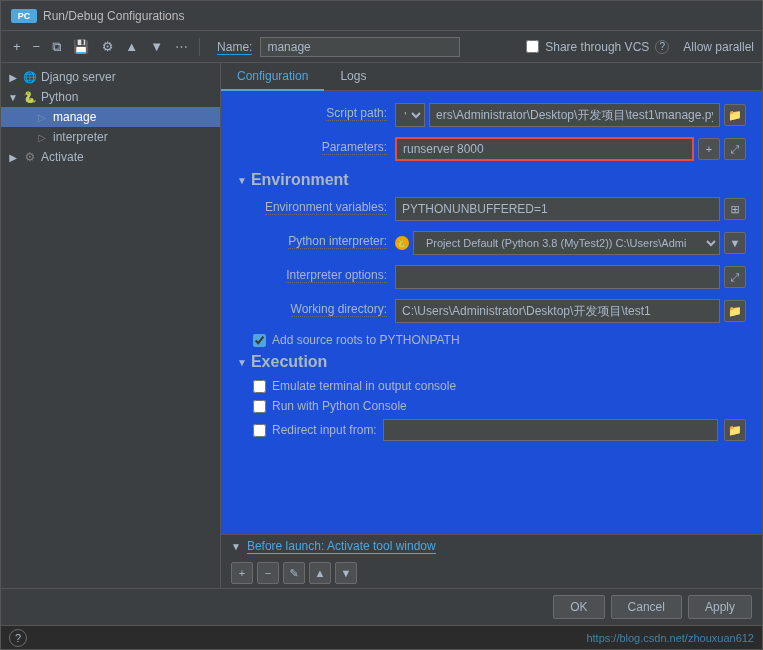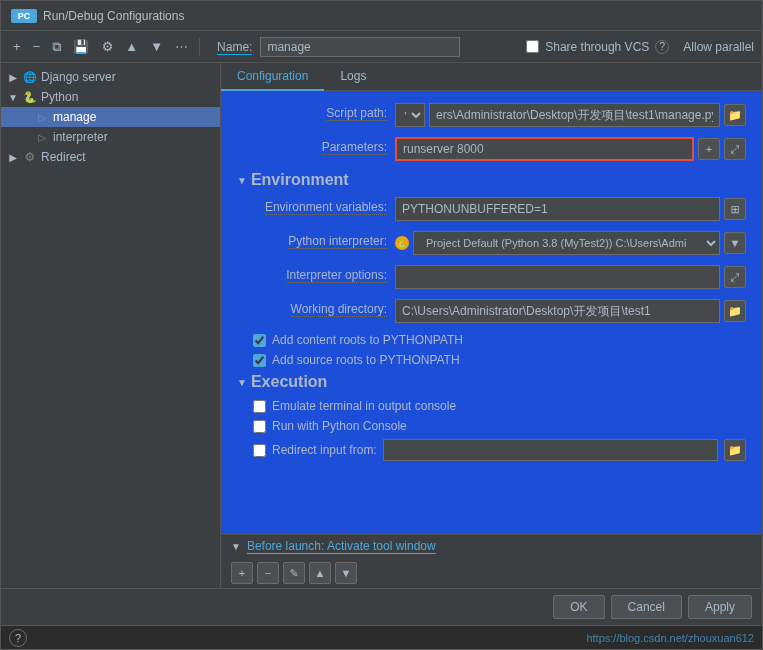--- a/index.html
+++ b/index.html
@@ -398,21 +398,21 @@
 
       <div class="tree-item">
         <span class="tree-arrow" style="width:24px;"></span>
         <span class="tree-icon serializers">▷</span>
         <span class="tree-label">interpreter</span>
       </div>
 
       <div class="tree-item">
         <span class="tree-arrow">▶</span>
         <span class="tree-icon gear">⚙</span>
-        <span class="tree-label">Redirect</span>
+        <span class="tree-label">Activate</span>
       </div>
     </div>
 
     <div class="right-panel">
 
       <div class="tabs">
         <div class="tab active">
           <span>Configuration</span>
         </div>
         <div class="tab">
@@ -489,24 +489,20 @@
         <div class="field-row">
           <div class="field-label">
             <span>Working directory:</span>
           </div>
           <div class="field-value">
             <input class="text-input" type="text" value="C:\Users\Administrator\Desktop\开发项目\test1" style="">
             <button class="btn-icon">📁</button>
           </div>
         </div>
 
-        <div class="checkbox-row">
-          <input type="checkbox" class="cb" checked="" style="">
-          <span class="checkbox-label">Add content roots to PYTHONPATH</span>
-        </div>
 
         <div class="checkbox-row">
           <input type="checkbox" class="cb" checked="" style="">
           <span class="checkbox-label">Add source roots to PYTHONPATH</span>
         </div>
 
         <div class="section-header">
           <span class="section-arrow">▼</span>
           <span class="section-title">Execution</span>
         </div>

